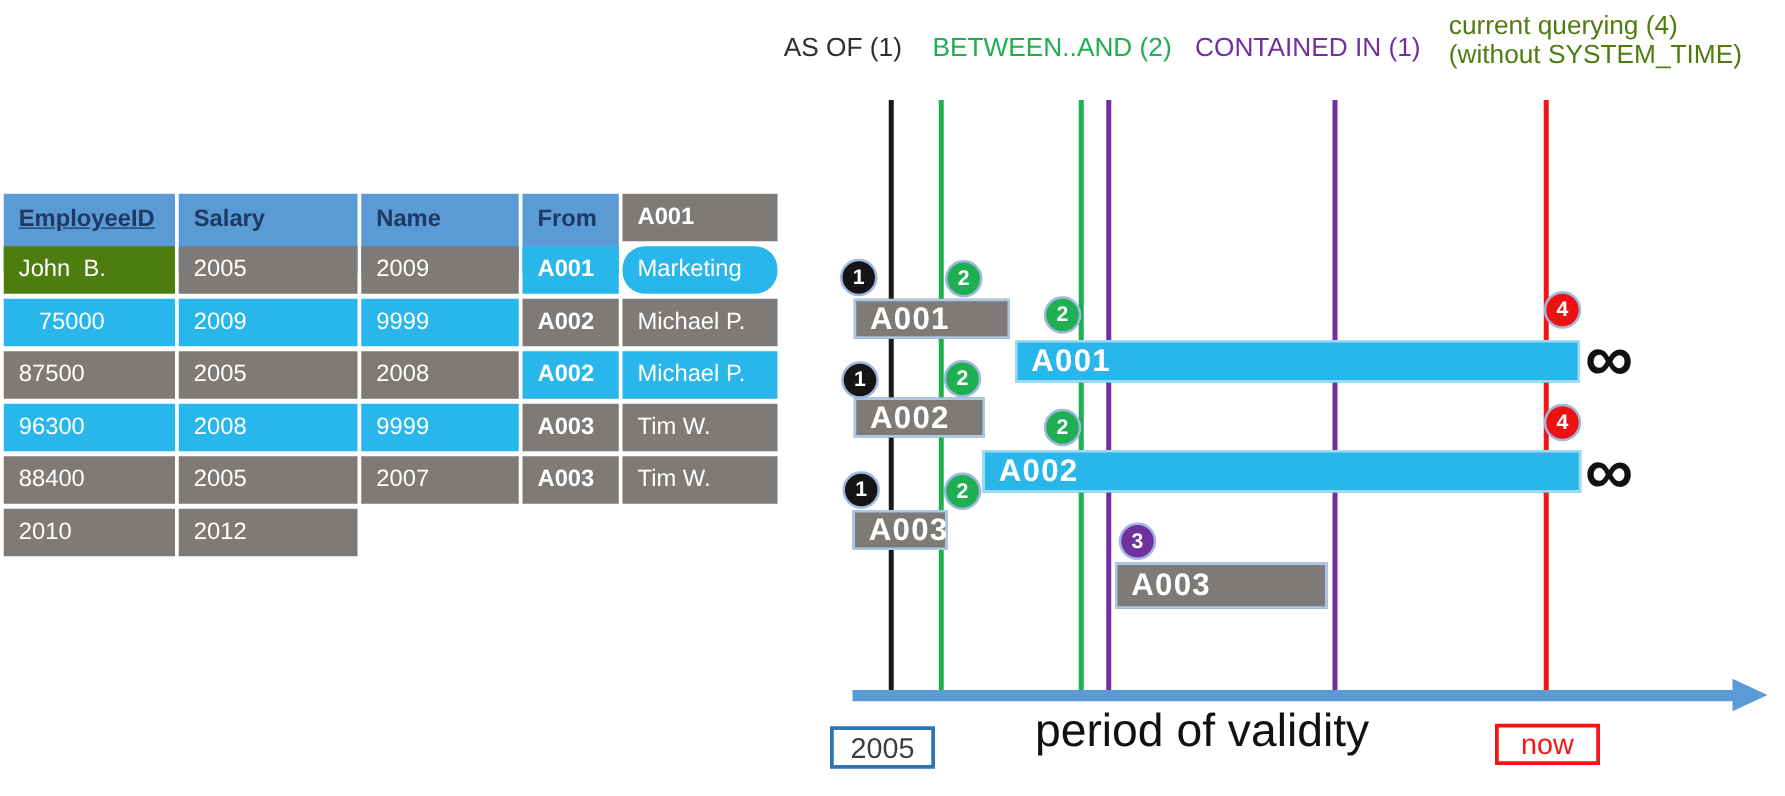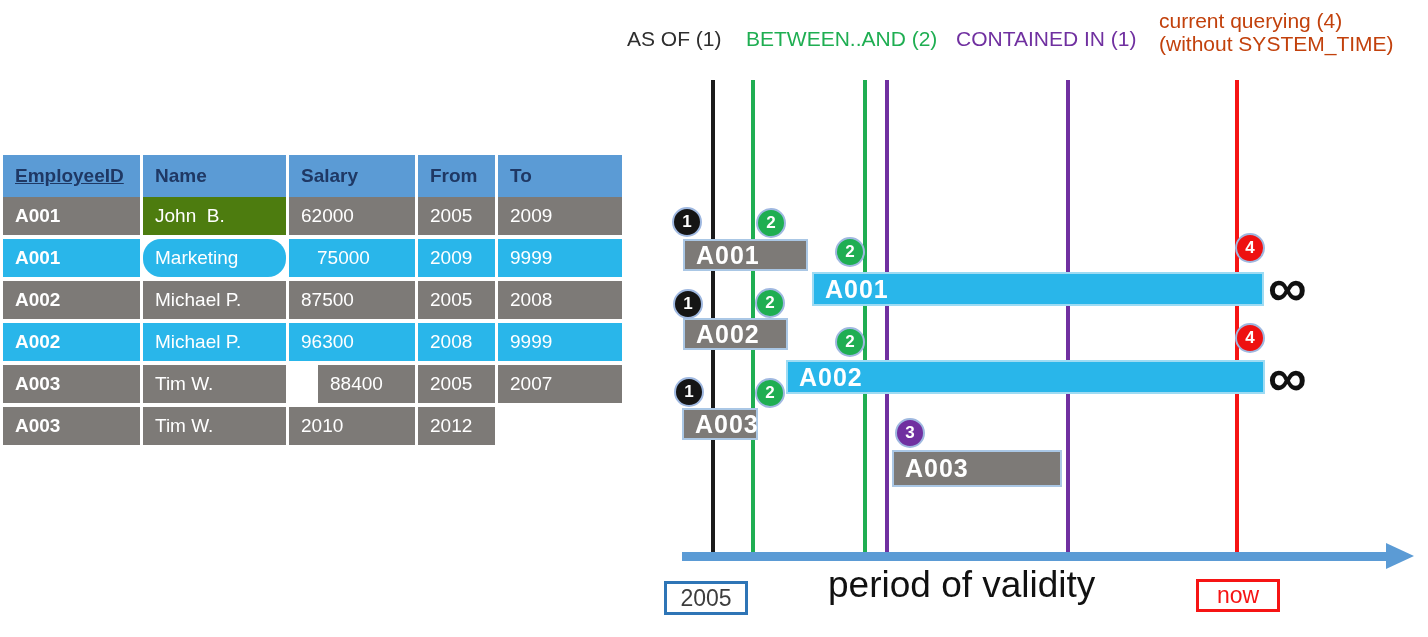--- a/index.html
+++ b/index.html
@@ -45,66 +45,62 @@
 </head>
 <body>
 
 <div class="canvas">
 
   <div class="emp-table">
       <div class="hcell" style="background: rgb(91, 155, 213); color: rgb(31, 56, 100); text-align: right;">
         <span class="u">EmployeeID</span>
       </div>
       <div class="hcell" style="background: rgb(91, 155, 213); color: rgb(31, 56, 100);">
-        <span>Name</span>
+        <span>Salary</span>
       </div>
       <div class="hcell" style="background: rgb(91, 155, 213); color: rgb(31, 56, 100);">
-        <span>Salary</span>
+        <span>Name</span>
       </div>
       <div class="hcell" style="background: rgb(91, 155, 213); color: rgb(31, 56, 100);">
         <span>From</span>
       </div>
-      <div class="hcell" style="background: rgb(91, 155, 213); color: rgb(31, 56, 100);">
-        <span>To</span>
-      </div>
       <div class="dcell first" style="background: rgb(125, 122, 119);">A001</div>
       <div class="dcell" style="background: #4d7c0f;">John  B.</div>
-      <div class="dcell" style="background: rgb(125, 122, 119);">62000</div>
       <div class="dcell" style="background: rgb(125, 122, 119);">2005</div>
       <div class="dcell" style="background: rgb(125, 122, 119);">2009</div>
       <div class="dcell first" style="background: rgb(41, 182, 234);">A001</div>
       <div class="dcell" style="background: rgb(41, 182, 234); border-radius: 18px;">Marketing</div>
       <div class="dcell" style="background: rgb(41, 182, 234); padding-left: 28px;">75000</div>
       <div class="dcell" style="background: rgb(41, 182, 234);">2009</div>
       <div class="dcell" style="background: rgb(41, 182, 234);">9999</div>
       <div class="dcell first" style="background: rgb(125, 122, 119);">A002</div>
       <div class="dcell" style="background: rgb(125, 122, 119);">Michael P.</div>
       <div class="dcell" style="background: rgb(125, 122, 119);">87500</div>
       <div class="dcell" style="background: rgb(125, 122, 119);">2005</div>
       <div class="dcell" style="background: rgb(125, 122, 119);">2008</div>
       <div class="dcell first" style="background: rgb(41, 182, 234);">A002</div>
       <div class="dcell" style="background: rgb(41, 182, 234);">Michael P.</div>
       <div class="dcell" style="background: rgb(41, 182, 234);">96300</div>
       <div class="dcell" style="background: rgb(41, 182, 234);">2008</div>
       <div class="dcell" style="background: rgb(41, 182, 234);">9999</div>
       <div class="dcell first" style="background: rgb(125, 122, 119);">A003</div>
       <div class="dcell" style="background: rgb(125, 122, 119);">Tim W.</div>
-      <div class="dcell" style="background: rgb(125, 122, 119); margin-left: 29px;">88400</div>
+      <div class="dcell" style="background: rgb(125, 122, 119);">88400</div>
       <div class="dcell" style="background: rgb(125, 122, 119);">2005</div>
       <div class="dcell" style="background: rgb(125, 122, 119);">2007</div>
       <div class="dcell first" style="background: rgb(125, 122, 119);">A003</div>
       <div class="dcell" style="background: rgb(125, 122, 119);">Tim W.</div>
       <div class="dcell" style="background: rgb(125, 122, 119);">2010</div>
       <div class="dcell" style="background: rgb(125, 122, 119);">2012</div>
     </div>
 
   <div class="legend-item" style="left: 627px; top: 27px; color: rgb(46, 46, 46);">AS OF (1)</div>
   <div class="legend-item" style="left: 746px; top: 27px; color: rgb(31, 174, 82);">BETWEEN..AND (2)</div>
   <div class="legend-item" style="left: 956px; top: 27px; color: rgb(112, 48, 160);">CONTAINED IN (1)</div>
-  <div class="legend-item legend-two" style="left: 1159px; top: 9px; color: #c2410c;">
+  <div class="legend-item legend-two" style="left: 1159px; top: 9px; color: #4d7c0f;">
     <div>current querying (4)</div>
     <div>(without SYSTEM_TIME)</div>
   </div>
 
   <div>
       <div class="vline" style="left: 711px; background: rgb(26, 26, 26);"></div>
       <div class="vline" style="left: 751px; background: rgb(31, 174, 82);"></div>
       <div class="vline" style="left: 863px; background: rgb(31, 174, 82);"></div>
       <div class="vline" style="left: 885px; background: rgb(112, 48, 160);"></div>
       <div class="vline" style="left: 1066px; background: rgb(112, 48, 160);"></div>

